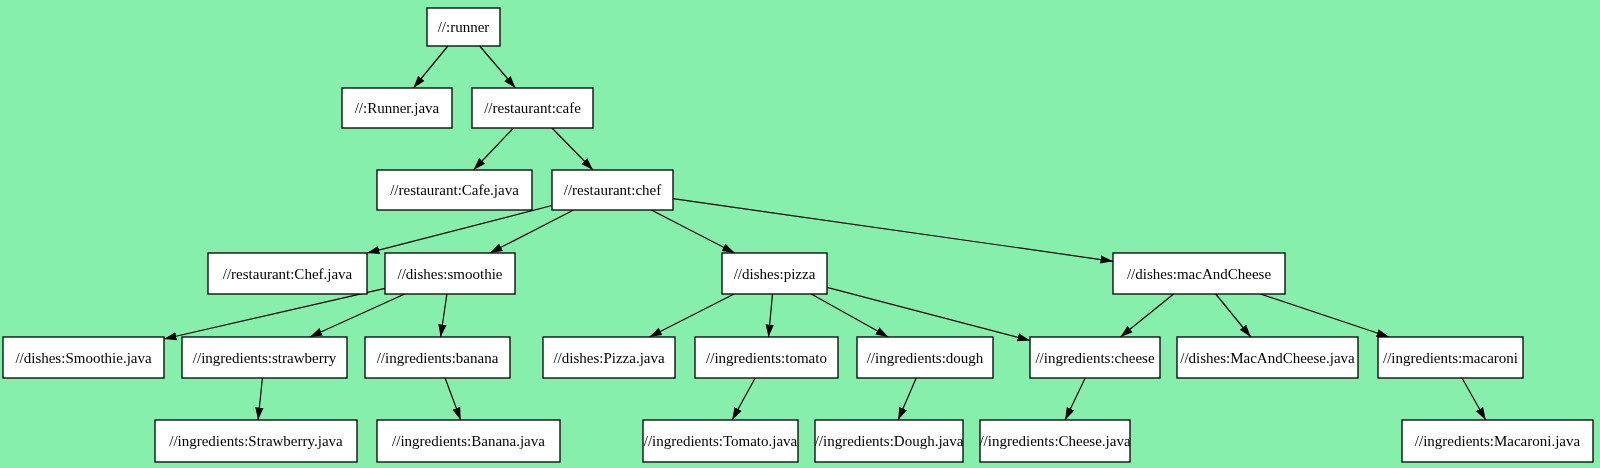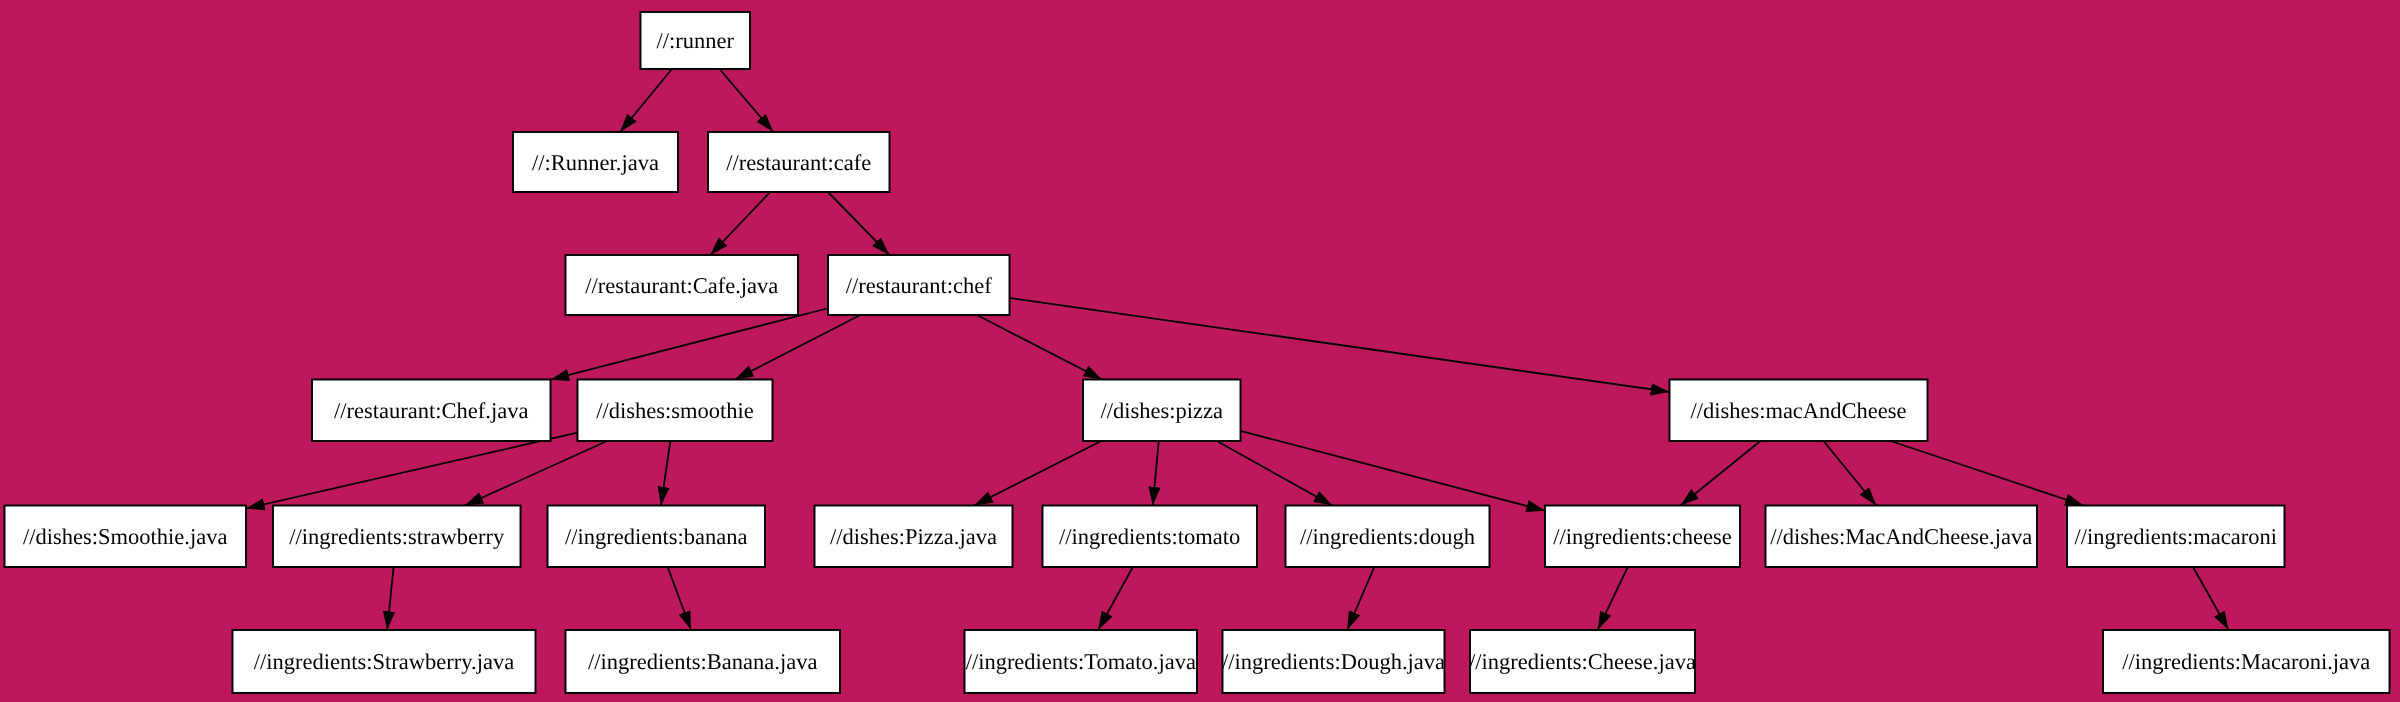--- a/index.html
+++ b/index.html
@@ -3,21 +3,21 @@
 <meta charset="utf-8">
 <style>
   html, body {
     margin: 0;
     padding: 0;
     background: #ffffff;
   }
   #canvas-wrap {
     width: 1600px;
     height: 468px;
-    background: #be185d;
+    background: #86efac;
     overflow: hidden;
   }
   svg {
     display: block;
   }
   .node-rect {
     fill: #ffffff;
     stroke: #000000;
     stroke-width: 1.3;
   }

